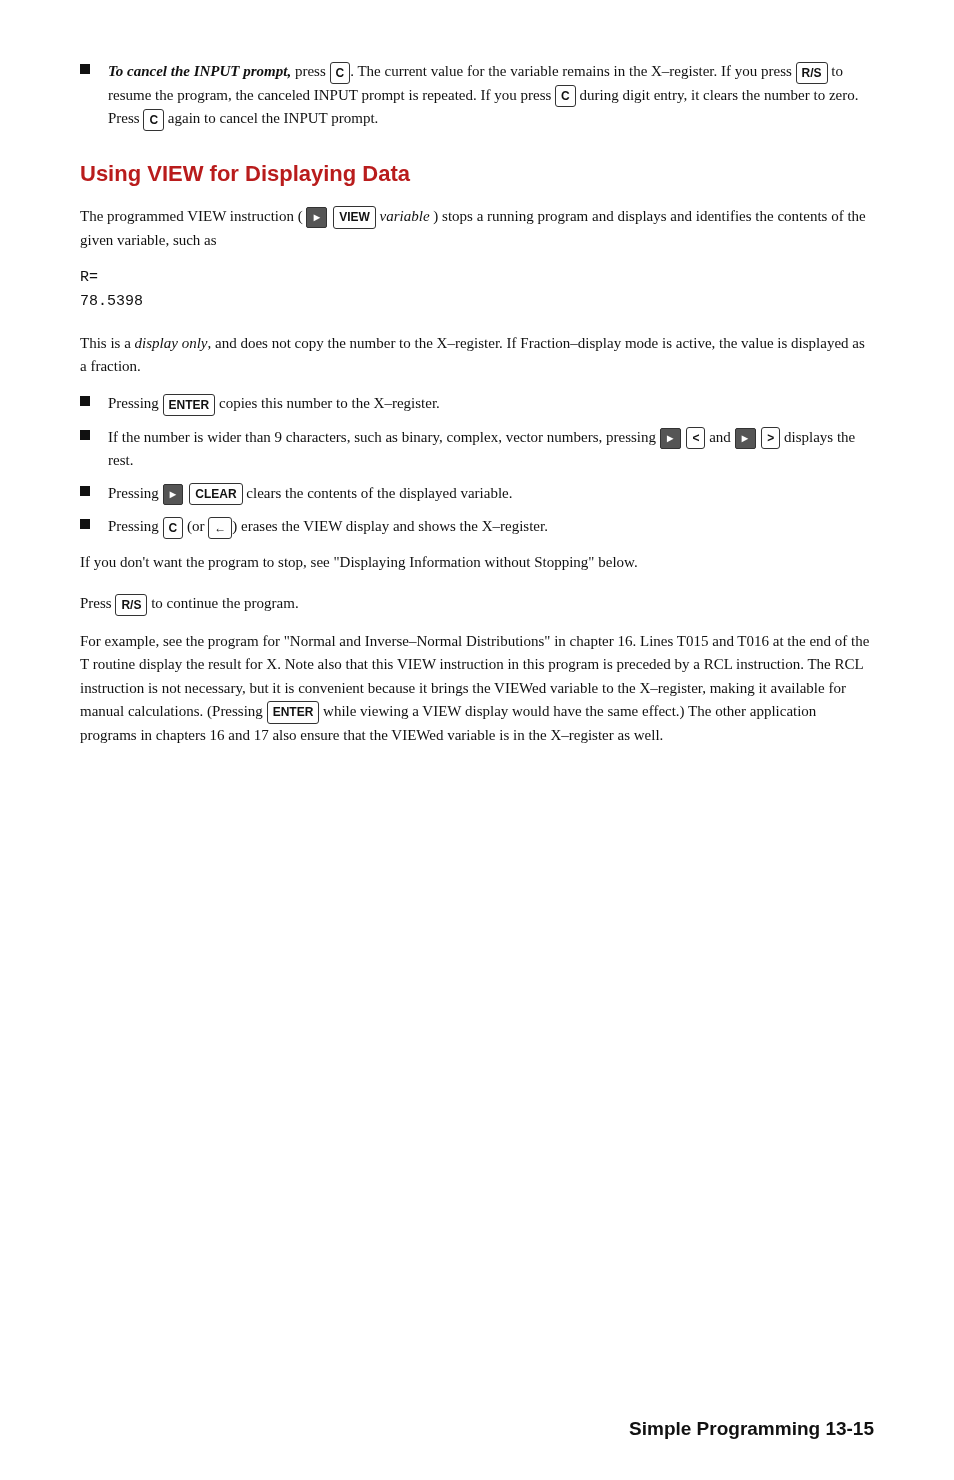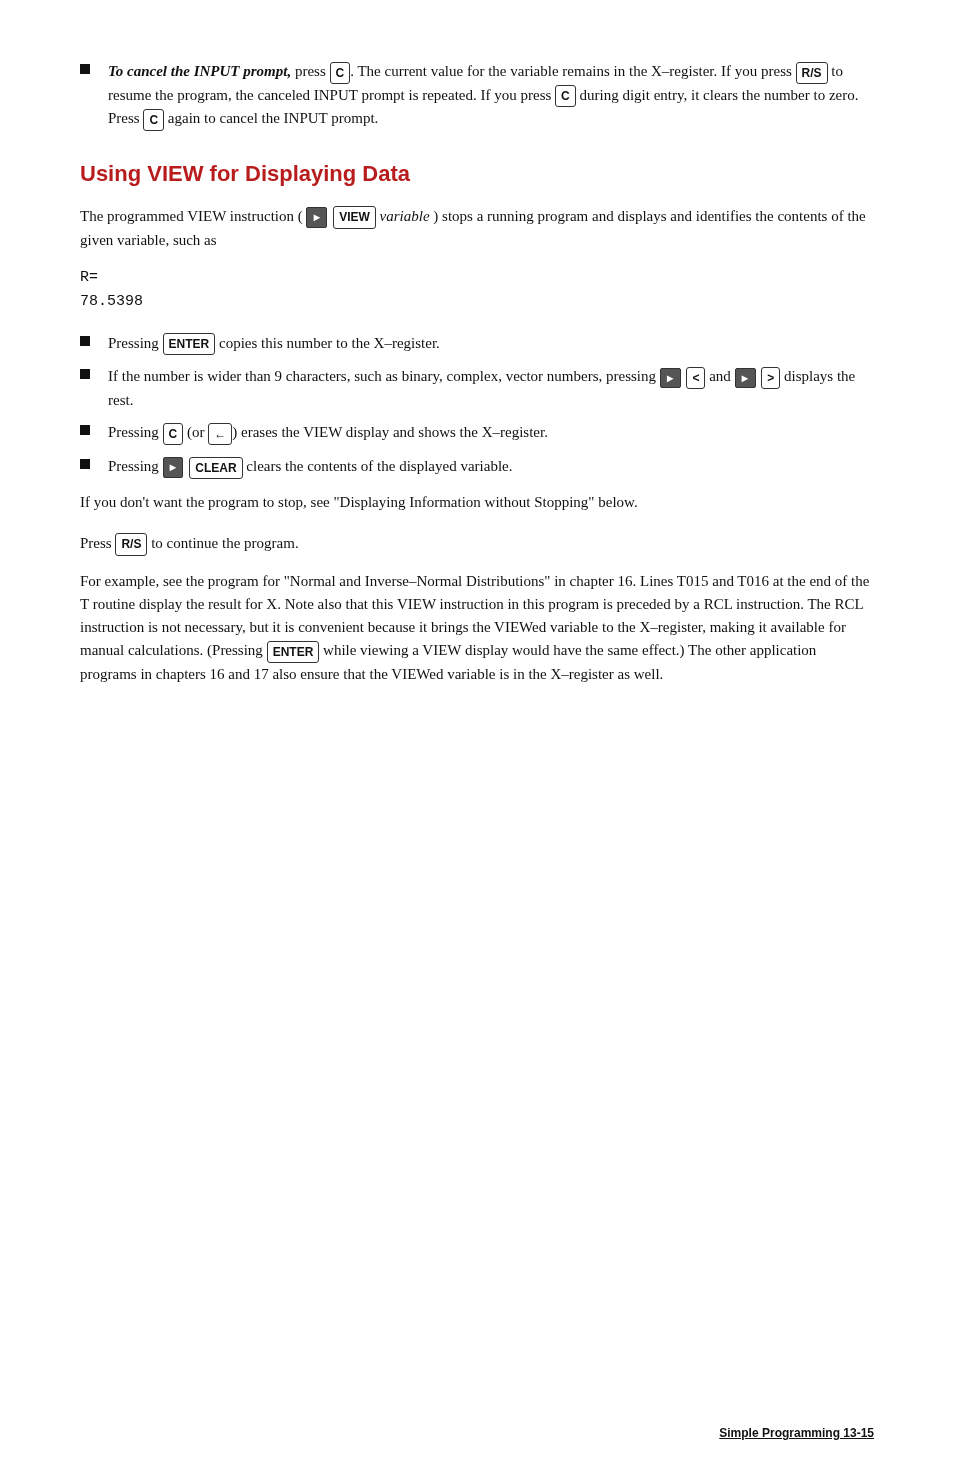--- a/index.html
+++ b/index.html
@@ -76,24 +76,23 @@
       font-size: 15px;
       margin: 10px 0 18px 0;
       line-height: 1.6;
     }
 
     .page-footer {
       position: absolute;
       bottom: 40px;
       right: 80px;
       font-family: Arial, Helvetica, sans-serif;
-      font-size: 12px;
+      font-size: 19px;
       font-weight: bold;
       color: #111;
-      text-decoration: underline;
     }
 
     .content {
       position: relative;
     }
   </style>
 </head>
 <body>
 
 <div class="content">
@@ -115,20 +114,23 @@
     <span class="key-btn">VIEW</span>
     <span class="italic"> variable</span>
     <span> ) stops a running program and displays and identifies the contents of the given variable, such as</span>
   </p>
 
   <div class="code-block">
     <div>R=</div>
     <div>78.5398</div>
   </div>
 
+  <p>
+    <span>This is a </span><span class="italic">display only</span><span>, and does not copy the number to the X–register. If Fraction–display mode is active, the value is displayed as a fraction.</span>
+  </p>
 
   <ul class="bullet-list">
 
     <li>
       <span class="bullet-square"></span>
       <span>
         <span>Pressing </span><span class="key-btn">ENTER</span><span> copies this number to the X–register.</span>
       </span>
     </li>
 
@@ -141,31 +143,31 @@
         <span> and </span>
         <span class="key-btn key-btn-shift" style="font-size:11px; padding:1px 4px;">►</span>
         <span class="key-btn" style="margin-left:2px;">&gt;</span>
         <span> displays the rest.</span>
       </span>
     </li>
 
     <li>
       <span class="bullet-square"></span>
       <span>
-        <span>Pressing </span><span class="key-btn">C</span><span> (or </span><span class="key-btn">←</span><span>) erases the VIEW display and shows the X–register.</span>
+        <span>Pressing </span>
+        <span class="key-btn key-btn-shift" style="font-size:11px; padding:1px 4px;">►</span>
+        <span class="key-btn" style="margin-left:2px;">CLEAR</span>
+        <span> clears the contents of the displayed variable.</span>
       </span>
     </li>
 
     <li>
       <span class="bullet-square"></span>
       <span>
-        <span>Pressing </span>
-        <span class="key-btn key-btn-shift" style="font-size:11px; padding:1px 4px;">►</span>
-        <span class="key-btn" style="margin-left:2px;">CLEAR</span>
-        <span> clears the contents of the displayed variable.</span>
+        <span>Pressing </span><span class="key-btn">C</span><span> (or </span><span class="key-btn">←</span><span>) erases the VIEW display and shows the X–register.</span>
       </span>
     </li>
   </ul>
 
   <p>
     <span>If you don't want the program to stop, see "Displaying Information without Stopping" below.</span>
   </p>
 
   <p style="margin-top:18px;">
     <span>Press </span><span class="key-btn">R/S</span><span> to continue the program.</span>

